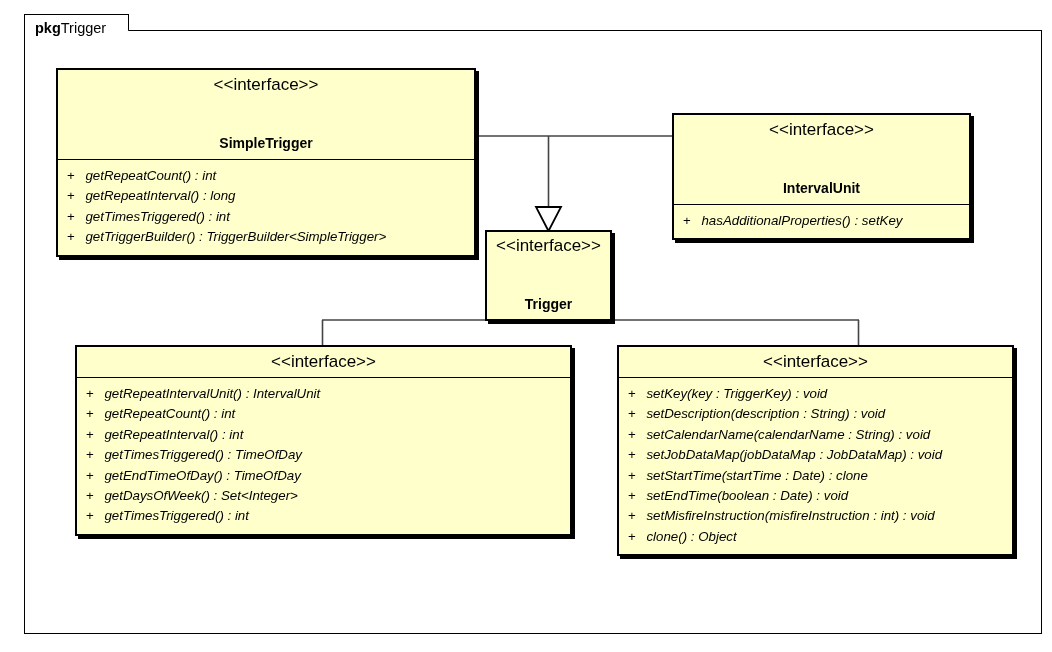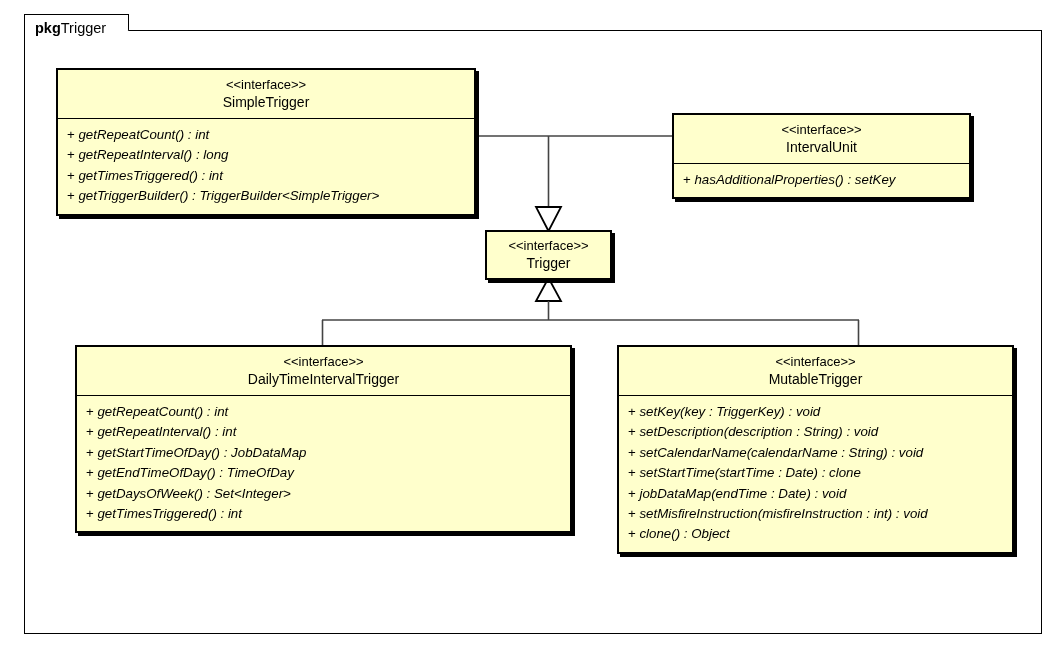--- a/index.html
+++ b/index.html
@@ -18,26 +18,26 @@
            clip-path:polygon(0 0, 100% 0, 100% 55%, 88% 100%, 0 100%);}
   .pkg-tab .b{font-weight:bold;}
   .pkg-tab .n{font-weight:normal;}
 
   
   .cls{position:absolute;box-sizing:border-box;background:#ffffcc;
        border:2.5px solid #000;box-shadow:3px 3px 0 0 #000;}
   .cls-head{padding:6px 8px 7px 8px;text-align:center;
             border-bottom:1.5px solid #000;}
   .cls-head.nobar{border-bottom:none;}
-  .stereo{font-size:13px;line-height:17px;color:#000;font-weight:normal;}
-  .cname{font-size:14px;line-height:18px;color:#000;font-weight:normal;}
+  .stereo{font-size:17px;line-height:17px;color:#000;font-weight:normal;}
+  .cname{font-size:14px;line-height:18px;color:#000;font-weight:bold;margin-top:41px;}
   .cls-body{padding:6px 6px 7px 9px;}
   .mrow{font-size:13.3px;line-height:20.4px;color:#000;white-space:nowrap;}
   .mrow .vis{font-style:normal;}
-  .mrow .sig{font-style:italic;}
+  .mrow .sig{font-style:italic;margin-left:7px;}
 
   
   .cls.small .cls-head{padding:5px 8px 6px 8px;}
 
   
   #wires{position:absolute;left:0;top:0;width:1052px;height:652px;
          pointer-events:none;}
 </style>
 </head>
 <body>
@@ -109,75 +109,81 @@
   <div class="cls small" style="left:481px;top:230px;width:127px;">
     <div class="cls-head nobar">
       <div class="stereo">&lt;&lt;interface&gt;&gt;</div>
       <div class="cname">Trigger</div>
     </div>
   </div>
 
   <div class="cls" style="left:71px;top:345px;width:497px;">
     <div class="cls-head">
       <div class="stereo">&lt;&lt;interface&gt;&gt;</div>
-      <div class="cname">DailyTimeIntervalTrigger</div>
     </div>
     <div class="cls-body">
+      <div class="mrow">
+        <span class="vis">+</span>
+        <span class="sig">getRepeatIntervalUnit() : IntervalUnit</span>
+      </div>
       <div class="mrow">
         <span class="vis">+</span>
         <span class="sig">getRepeatCount() : int</span>
       </div>
       <div class="mrow">
         <span class="vis">+</span>
         <span class="sig">getRepeatInterval() : int</span>
       </div>
       <div class="mrow">
         <span class="vis">+</span>
-        <span class="sig">getStartTimeOfDay() : JobDataMap</span>
+        <span class="sig">getTimesTriggered() : TimeOfDay</span>
       </div>
       <div class="mrow">
         <span class="vis">+</span>
         <span class="sig">getEndTimeOfDay() : TimeOfDay</span>
       </div>
       <div class="mrow">
         <span class="vis">+</span>
         <span class="sig">getDaysOfWeek() : Set&lt;Integer&gt;</span>
       </div>
       <div class="mrow">
         <span class="vis">+</span>
         <span class="sig">getTimesTriggered() : int</span>
       </div>
     </div>
   </div>
 
   <div class="cls" style="left:613px;top:345px;width:397px;">
     <div class="cls-head">
       <div class="stereo">&lt;&lt;interface&gt;&gt;</div>
-      <div class="cname">MutableTrigger</div>
     </div>
     <div class="cls-body">
       <div class="mrow">
         <span class="vis">+</span>
         <span class="sig">setKey(key : TriggerKey) : void</span>
       </div>
       <div class="mrow">
         <span class="vis">+</span>
         <span class="sig">setDescription(description : String) : void</span>
       </div>
       <div class="mrow">
         <span class="vis">+</span>
         <span class="sig">setCalendarName(calendarName : String) : void</span>
       </div>
       <div class="mrow">
         <span class="vis">+</span>
+        <span class="sig">setJobDataMap(jobDataMap : JobDataMap) : void</span>
+      </div>
+      <div class="mrow">
+        <span class="vis">+</span>
         <span class="sig">setStartTime(startTime : Date) : clone</span>
       </div>
       <div class="mrow">
         <span class="vis">+</span>
-        <span class="sig">jobDataMap(endTime : Date) : void</span>
+        <span class="sig">setEndTime(boolean : Date) : void</span>
       </div>
       <div class="mrow">
         <span class="vis">+</span>
         <span class="sig">setMisfireInstruction(misfireInstruction : int) : void</span>
       </div>
       <div class="mrow">
         <span class="vis">+</span>
         <span class="sig">clone() : Object</span>
       </div>
     </div>

